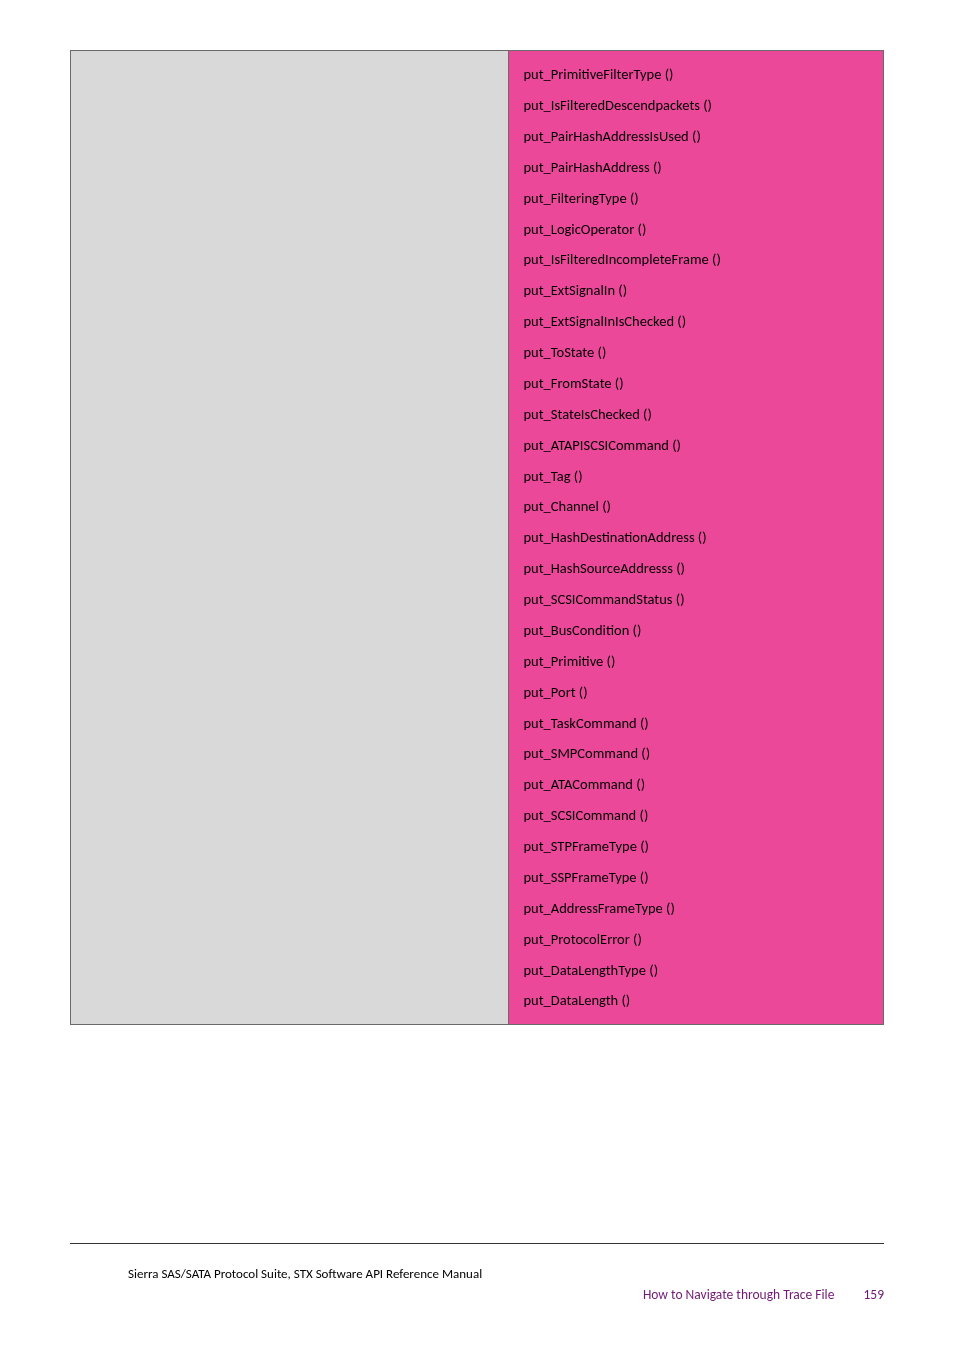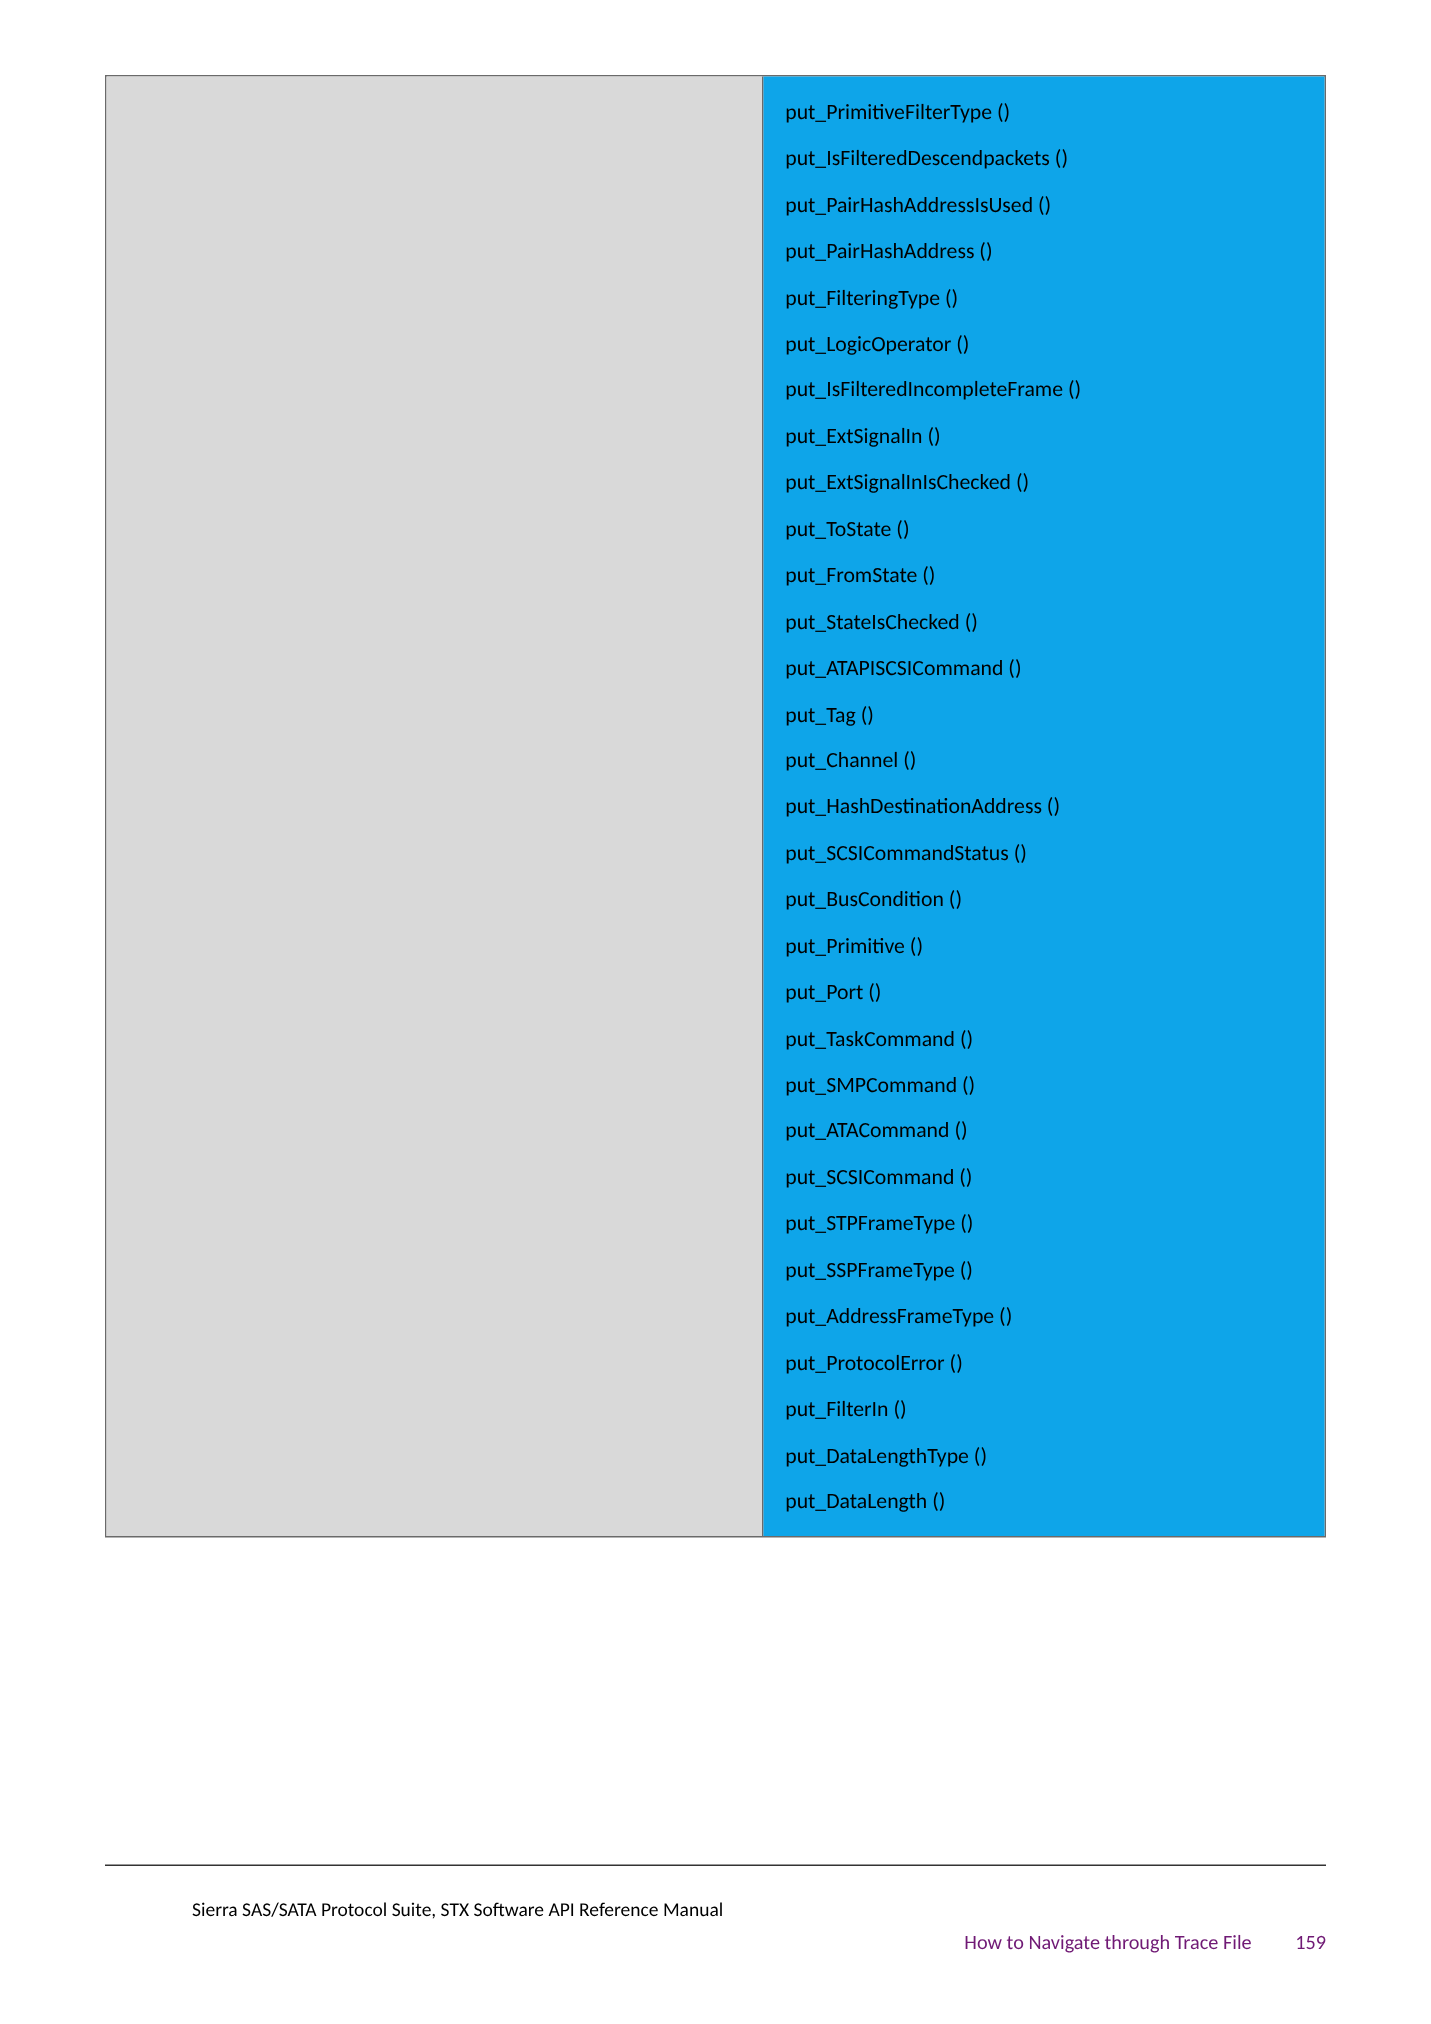--- a/index.html
+++ b/index.html
@@ -20,21 +20,21 @@
     width: 100%;
     display: flex;
   }
   .col-left {
     width: 54%;
     border-right: 1px solid #6a6a6a;
     background: #d9d9d9;
   }
   .col-right {
     width: 46%;
-    background: #0ea5e9;
+    background: #ec4899;
     padding: 8px 12px 8px 14px;
   }
   .func-line {
     font-size: 14.5px;
     color: #000;
     line-height: 1.0;
     padding: 8.2px 0;
     white-space: nowrap;
   }
   .footer-rule {
@@ -79,33 +79,33 @@
         <div class="func-line">put_IsFilteredIncompleteFrame ()</div>
         <div class="func-line">put_ExtSignalIn ()</div>
         <div class="func-line">put_ExtSignalInIsChecked ()</div>
         <div class="func-line">put_ToState ()</div>
         <div class="func-line">put_FromState ()</div>
         <div class="func-line">put_StateIsChecked ()</div>
         <div class="func-line">put_ATAPISCSICommand ()</div>
         <div class="func-line">put_Tag ()</div>
         <div class="func-line">put_Channel ()</div>
         <div class="func-line">put_HashDestinationAddress ()</div>
+        <div class="func-line">put_HashSourceAddresss ()</div>
         <div class="func-line">put_SCSICommandStatus ()</div>
         <div class="func-line">put_BusCondition ()</div>
         <div class="func-line">put_Primitive ()</div>
         <div class="func-line">put_Port ()</div>
         <div class="func-line">put_TaskCommand ()</div>
         <div class="func-line">put_SMPCommand ()</div>
         <div class="func-line">put_ATACommand ()</div>
         <div class="func-line">put_SCSICommand ()</div>
         <div class="func-line">put_STPFrameType ()</div>
         <div class="func-line">put_SSPFrameType ()</div>
         <div class="func-line">put_AddressFrameType ()</div>
         <div class="func-line">put_ProtocolError ()</div>
-        <div class="func-line">put_FilterIn ()</div>
         <div class="func-line">put_DataLengthType ()</div>
         <div class="func-line">put_DataLength ()</div>
       </div>
   </div>
 
   <div class="footer-rule"></div>
 
   <div class="footer-left">Sierra SAS/SATA Protocol Suite, STX Software API Reference Manual</div>
 
   <div class="footer-right">

